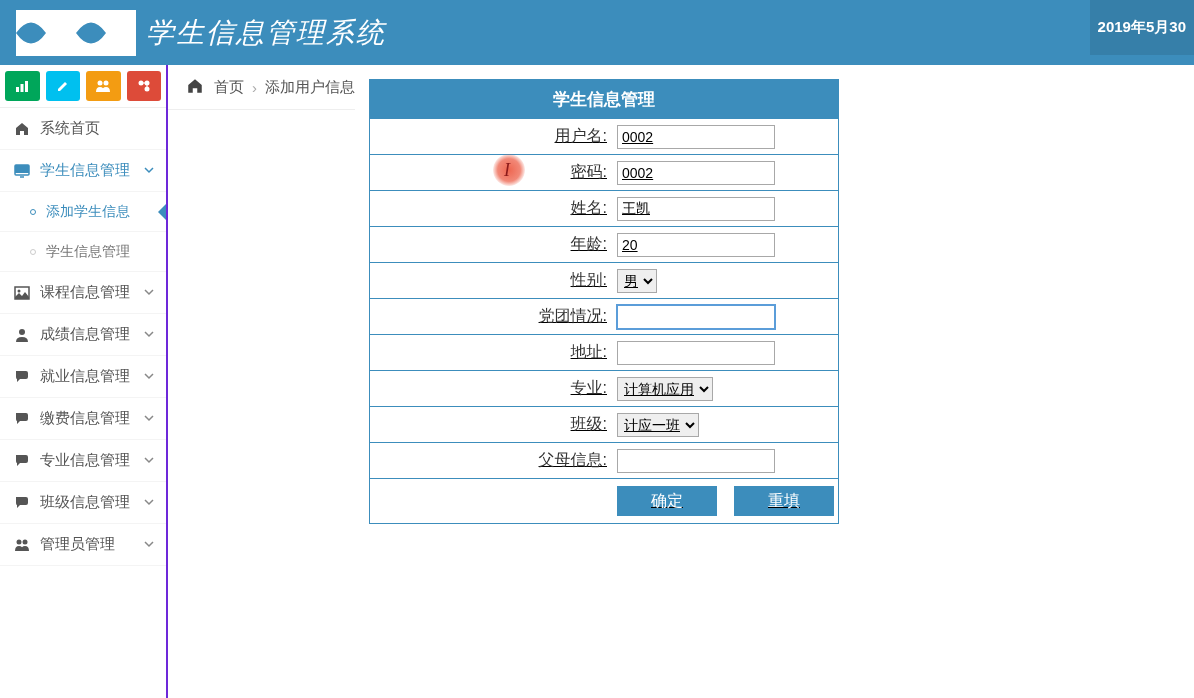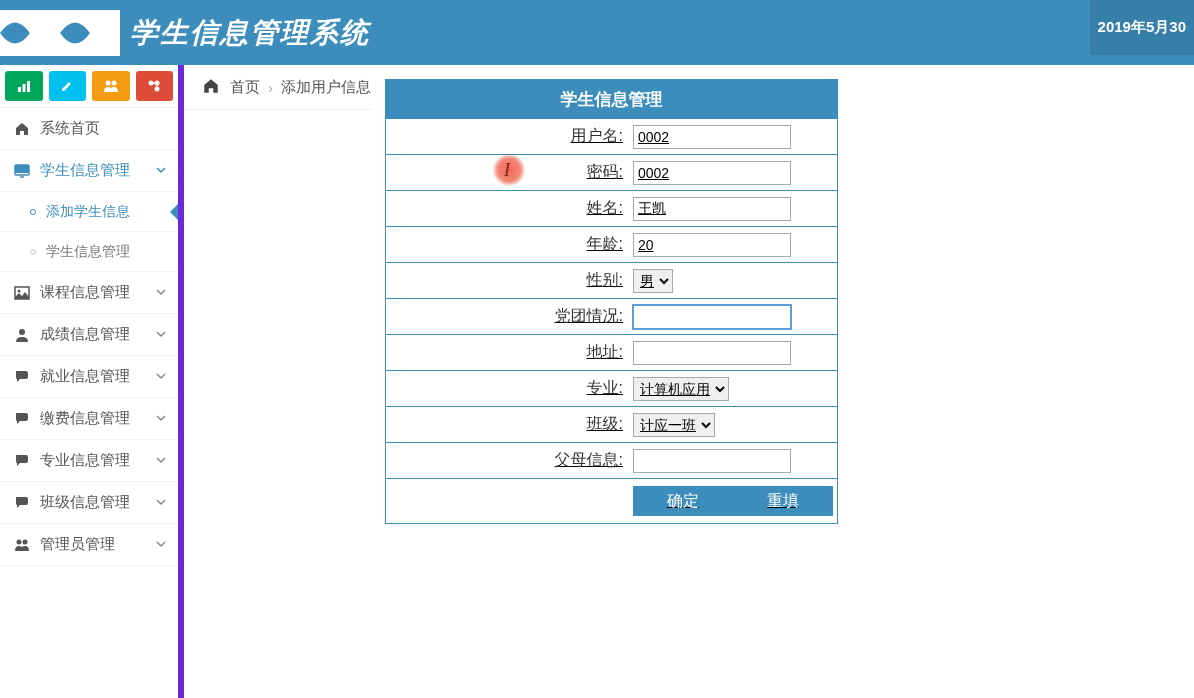--- a/index.html
+++ b/index.html
@@ -8,22 +8,21 @@
 .header {
   height: 65px;
   background: #3c8dbc;
   display: flex;
   align-items: center;
   position: relative;
 }
 .logo-area {
   display: flex;
   align-items: center;
-  padding-left: 0;
-  font-weight: bold;
+  padding-left: 16px;
 }
 .logo-shape {
   width: 120px;
   height: 48px;
   display: flex;
   align-items: center;
   justify-content: center;
 }
 .logo-shape svg { display: block; }
 .sys-title {
@@ -47,23 +46,23 @@
   font-size: 15px;
   font-weight: bold;
 }
 
 .container {
   display: flex;
   height: calc(698px - 65px);
 }
 
 .sidebar {
-  width: 184px;
+  width: 168px;
   background: #fff;
-  border-right: 6px solid #6d28d9;
+  border-right: 2px solid #6d28d9;
   flex-shrink: 0;
 }
 .toolbar-row {
   display: flex;
   padding: 6px 5px 6px 5px;
   gap: 6px;
   border-bottom: 1px solid #eee;
 }
 .tool-btn {
   flex: 1;
@@ -195,21 +194,21 @@
 .form-control select {
   height: 24px;
   border: 1px solid #a8a8a8;
   background: #efefef;
   font-size: 14px;
   padding: 0 2px;
 }
 .btn-row {
   display: flex;
   padding: 7px 4px;
-  gap: 0;
+  gap: 17px;
 }
 .form-btn {
   width: 100px;
   height: 30px;
   background: #3c8dbc;
   color: #fff;
   border: none;
   font-size: 16px;
   cursor: pointer;
 }

